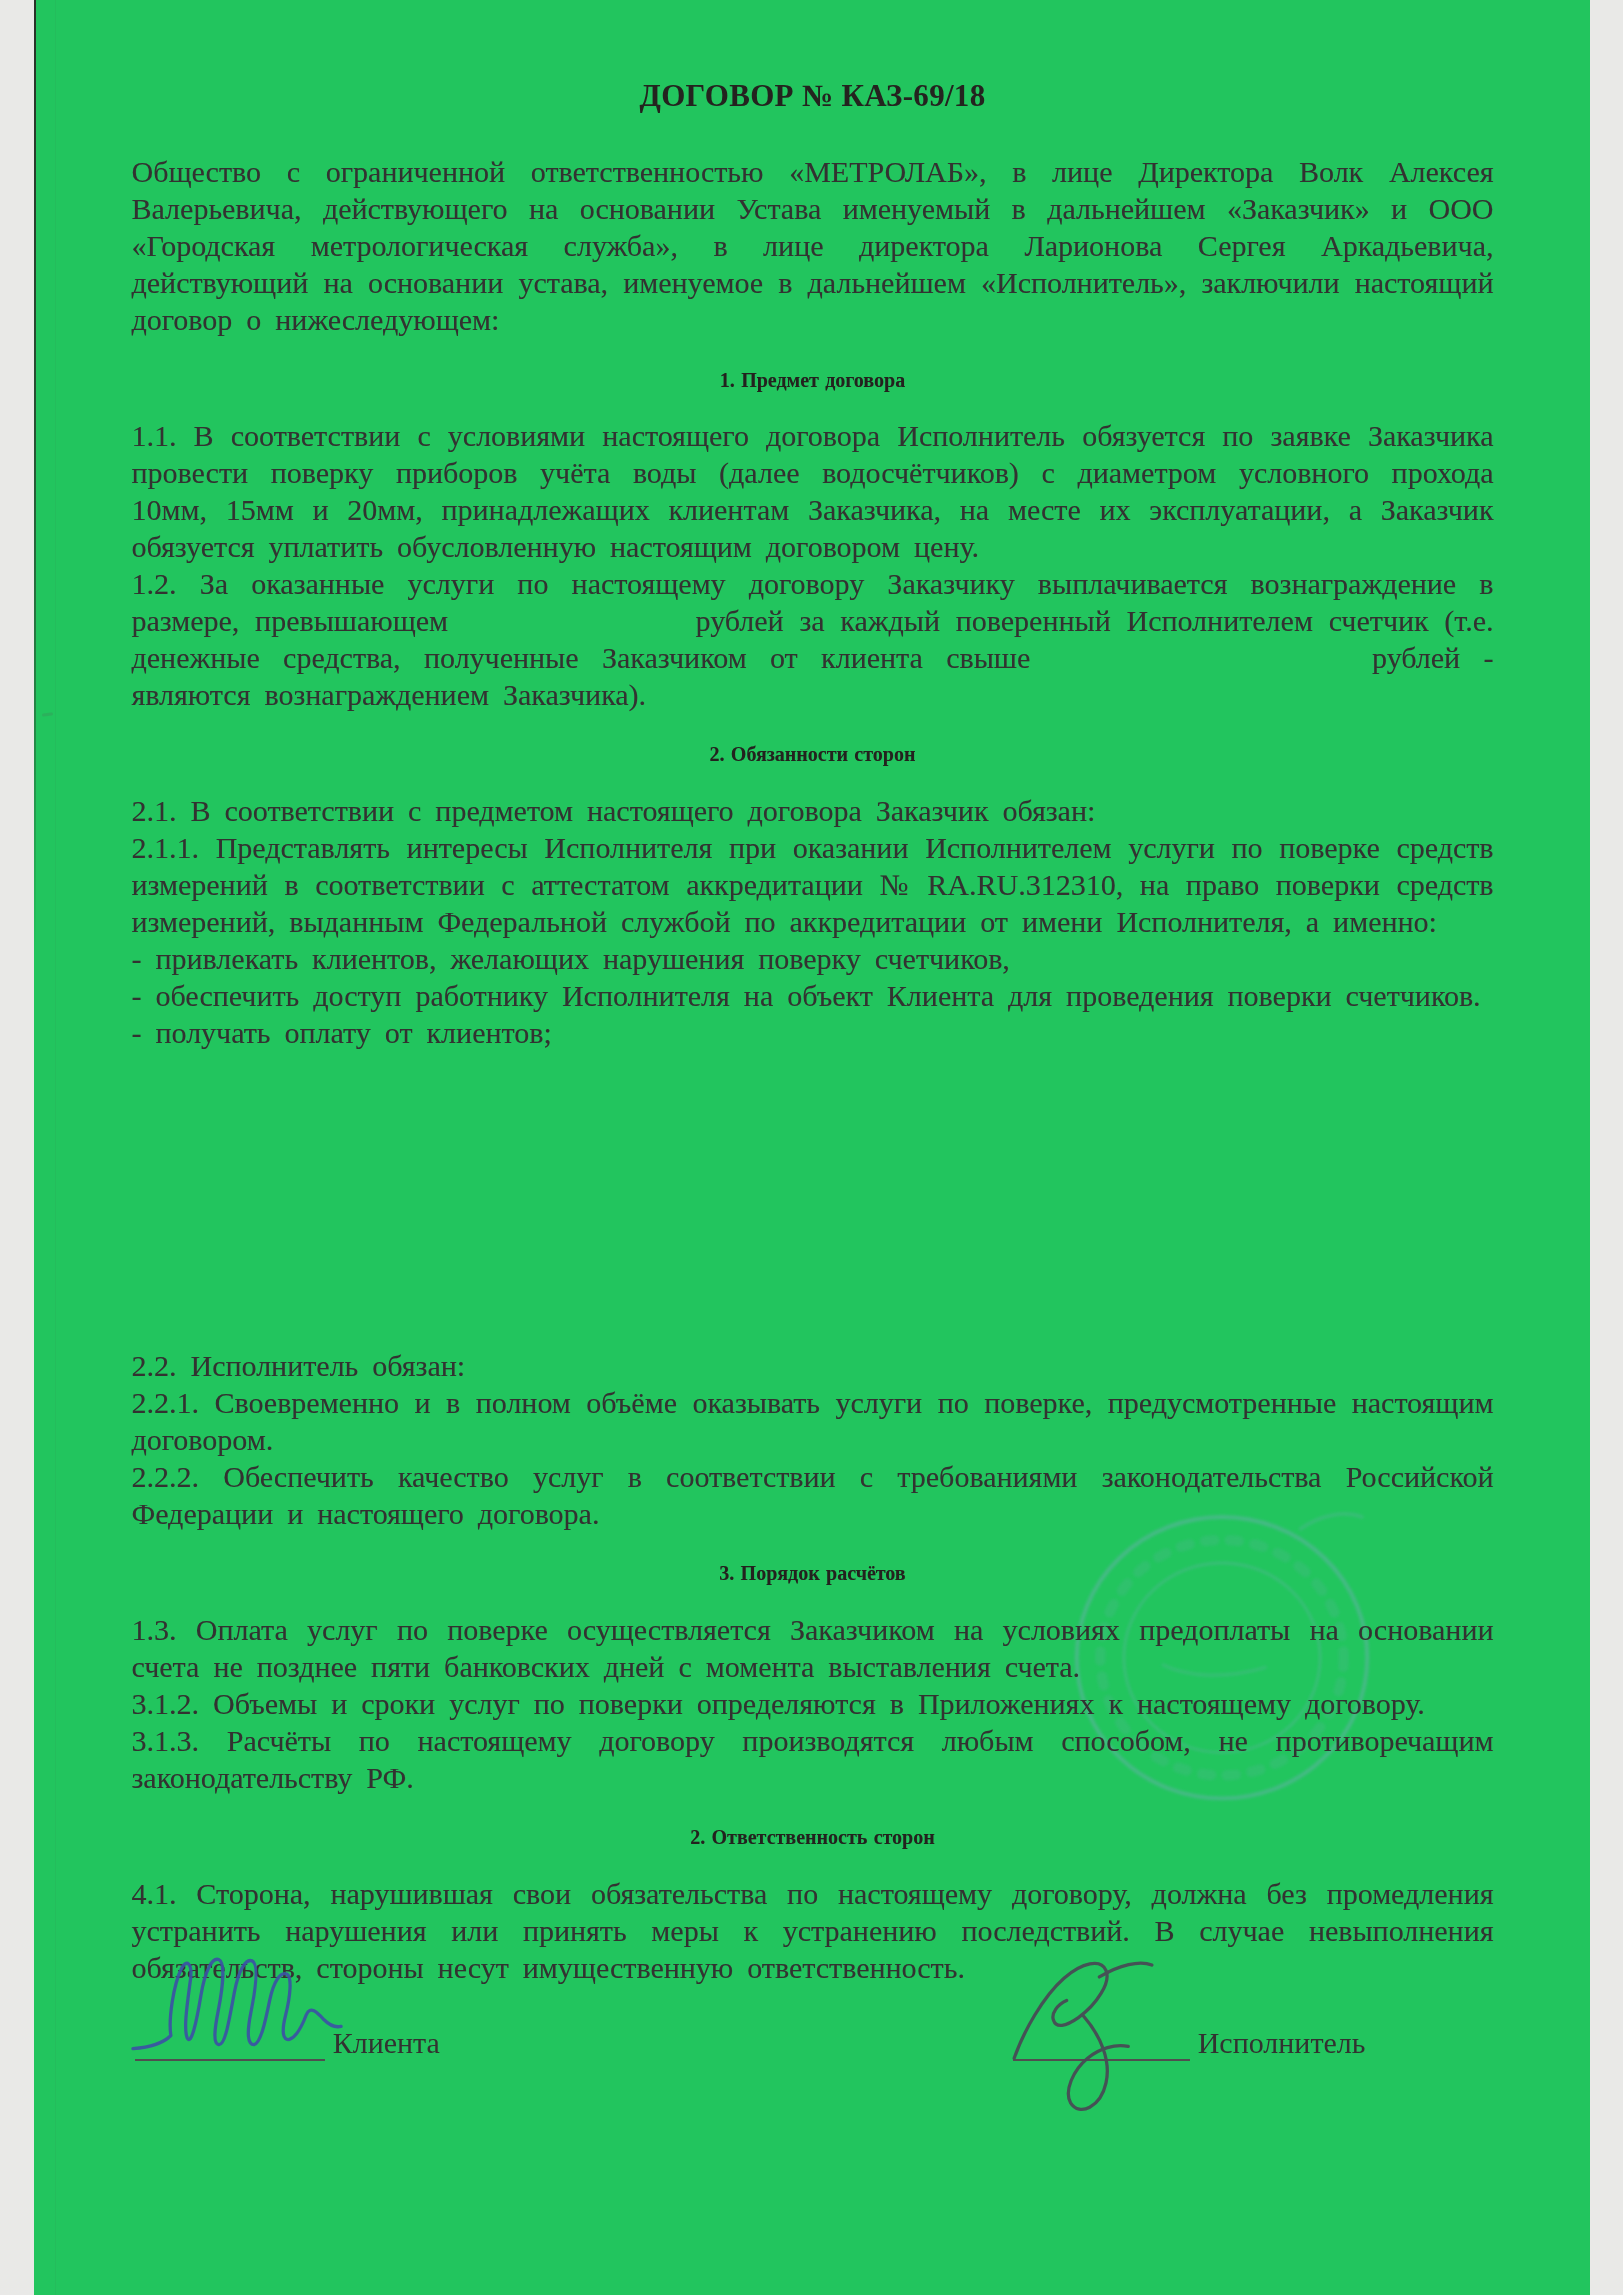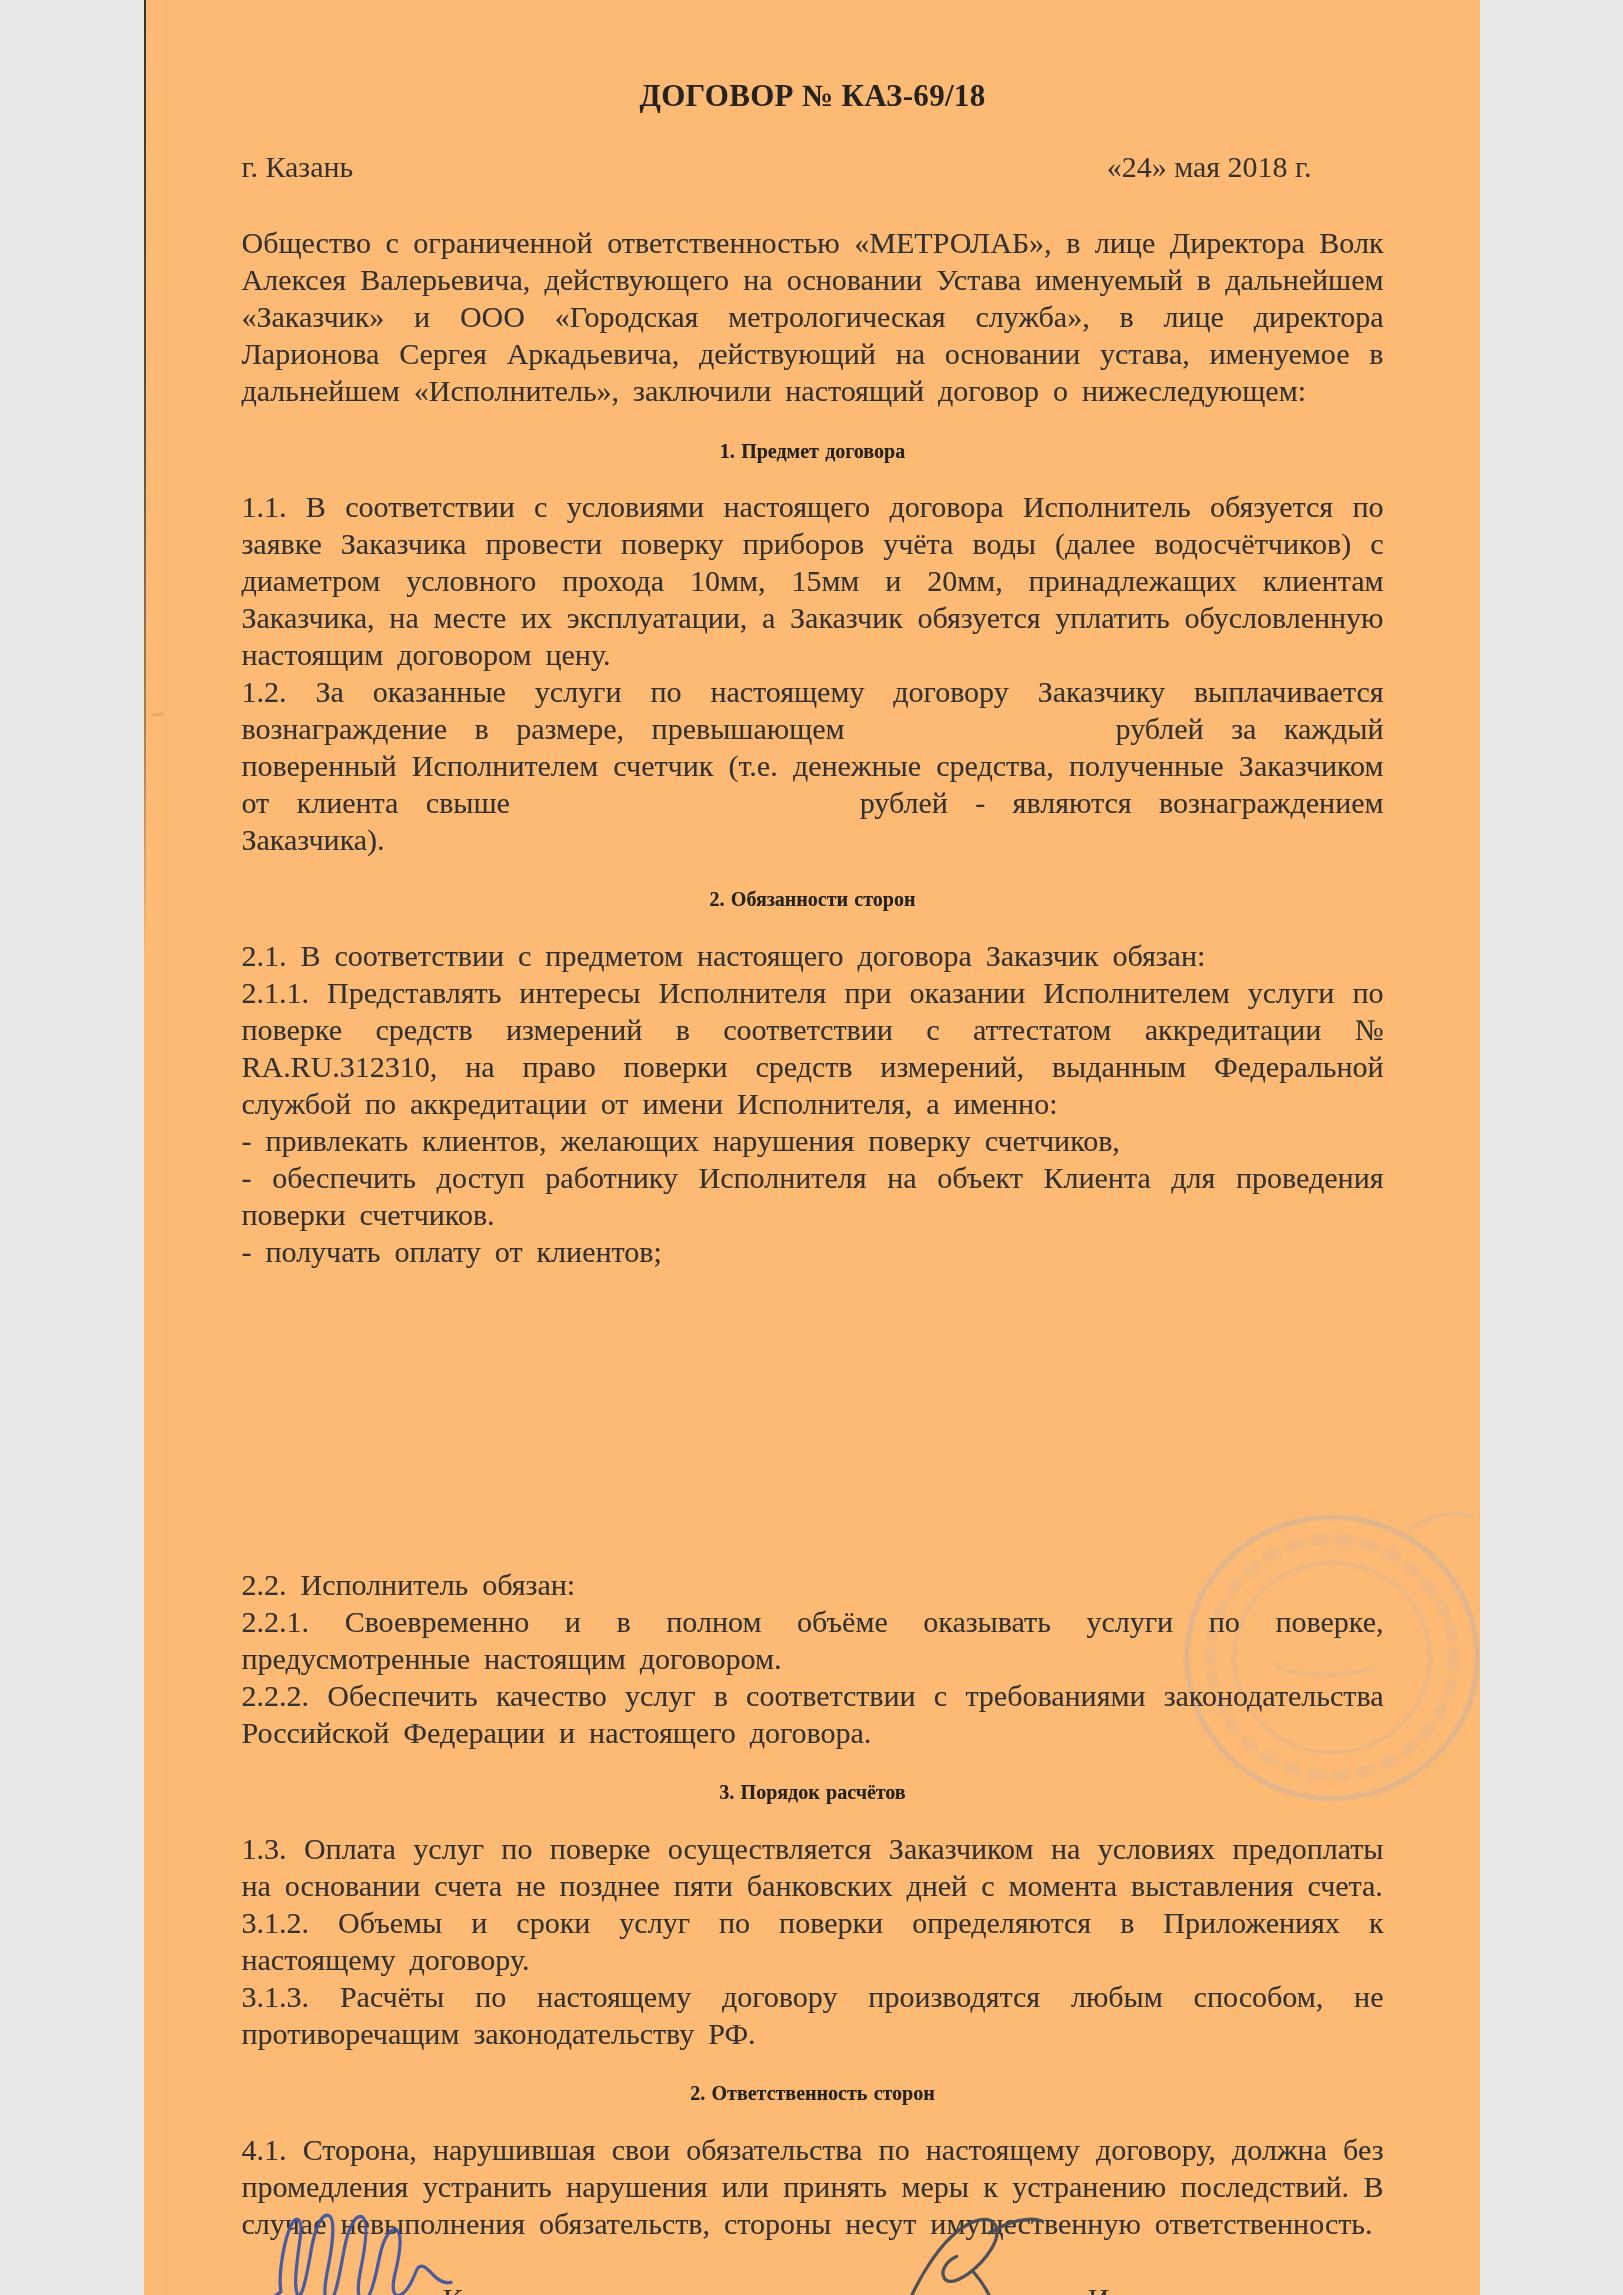--- a/index.html
+++ b/index.html
@@ -1,20 +1,20 @@
 <!DOCTYPE html>
 <html style="font-size:10.5px"><head>
 <meta charset="utf-8">
 <style>
   html, body { margin:0; padding:0; background:#e9e9e7; }
   .page {
     position:relative;
-    width:1336px; height:2295px;
+    width:1556px; height:2295px;
     margin:0 auto;
-    background:#fdba74;
+    background:#22c55e;
     overflow:hidden;
     font-family:"Liberation Serif", serif;
     color:#333231;
   }
   .content {
     position:relative; z-index:2;
     padding:77px 96px 0 98px;
   }
   .title {
     margin:0; text-align:center;
@@ -106,24 +106,20 @@
       <ellipse cx="240" cy="233" rx="150" ry="145" stroke-width="4" opacity="0.28" stroke="#8ba4d4"></ellipse>
       <path d="M150 244 C185 262 245 266 306 248" stroke-width="5" opacity="0.22" stroke="#8ba4d4"></path>
       <path d="M360 36 C392 14 428 8 454 18" stroke-width="5" opacity="0.26" stroke="#8ba4d4"></path>
     </g>
   </svg>
 
   <div class="content">
 
     <h1 class="title">ДОГОВОР № КАЗ-69/18</h1>
 
-    <div class="meta-row">
-      <span class="meta-place">г. Казань</span>
-      <span class="meta-date">«24» мая 2018 г.</span>
-    </div>
 
     <p class="para intro">Общество с ограниченной ответственностью «МЕТРОЛАБ», в лице Директора Волк Алексея Валерьевича, действующего на основании Устава именуемый в дальнейшем «Заказчик» и ООО «Городская метрологическая служба», в лице директора Ларионова Сергея Аркадьевича, действующий на основании устава, именуемое в дальнейшем «Исполнитель», заключили настоящий договор о нижеследующем:</p>
 
     <h2 class="sec-heading">1. Предмет договора</h2>
     <p class="para">1.1. В соответствии с условиями настоящего договора Исполнитель обязуется по заявке Заказчика провести поверку приборов учёта воды (далее водосчётчиков) с диаметром условного прохода 10мм, 15мм и 20мм, принадлежащих клиентам Заказчика, на месте их эксплуатации, а Заказчик обязуется уплатить обусловленную настоящим договором цену.</p>
     <p class="para">
       <span>1.2. За оказанные услуги по настоящему договору Заказчику выплачивается вознаграждение в размере, превышающем</span>
       <span class="blank blank-1"></span>
       <span>рублей за каждый поверенный Исполнителем счетчик (т.е. денежные средства, полученные Заказчиком от клиента свыше</span>
       <span class="blank blank-2"></span>

